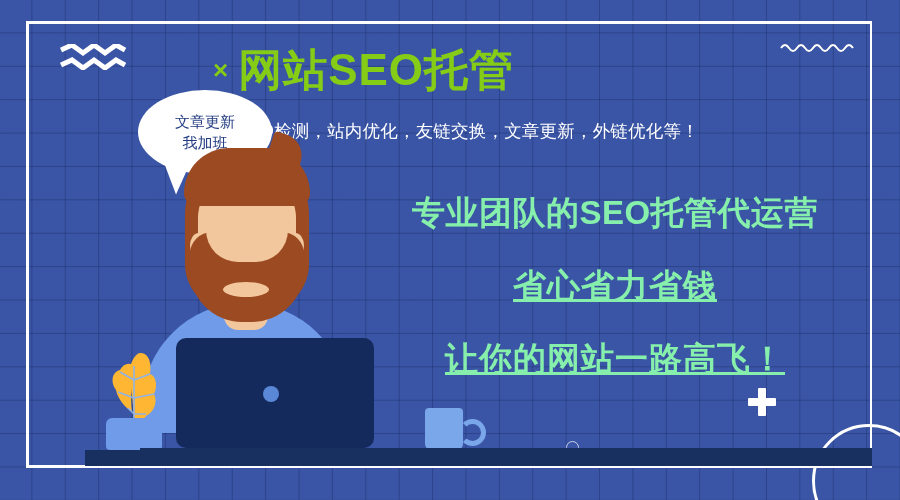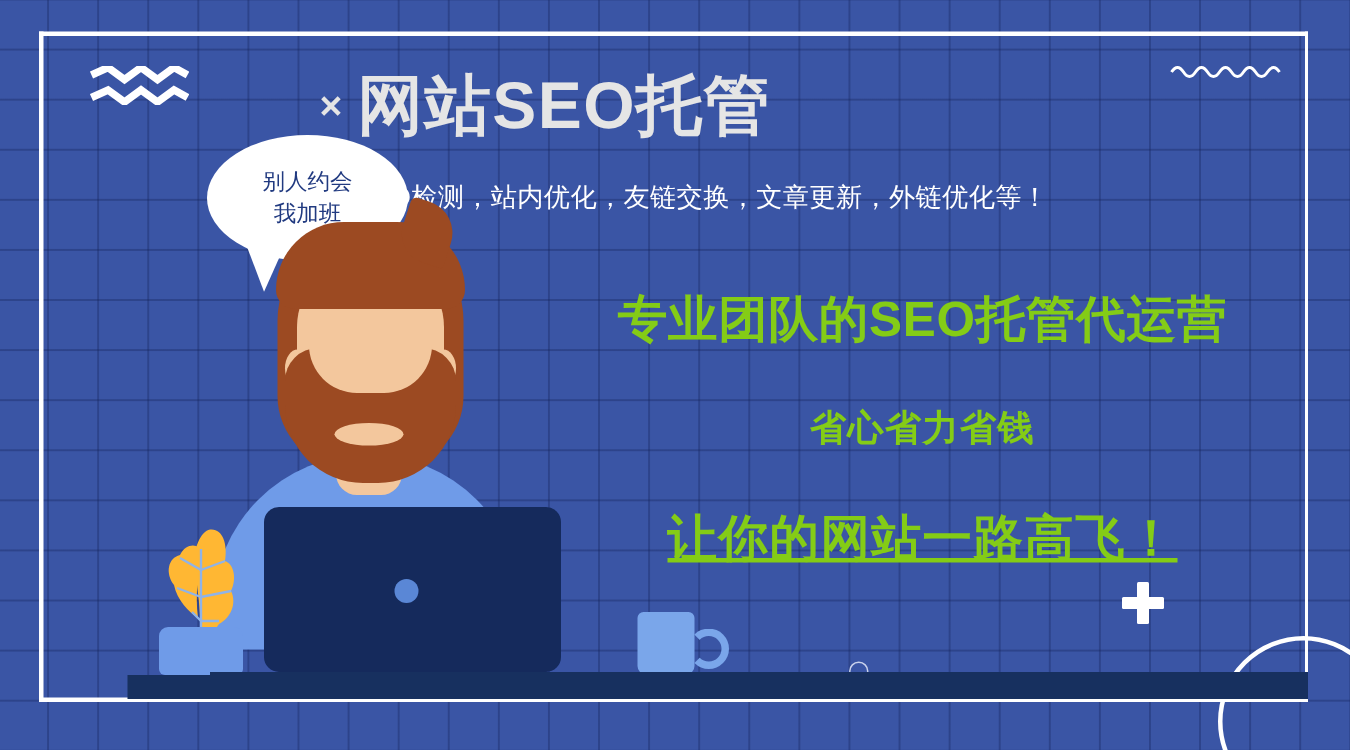--- a/index.html
+++ b/index.html
@@ -53,40 +53,40 @@
     position:absolute;left:748px;top:388px;width:28px;height:28px;
   }
   .plus::before,.plus::after{
     content:"";position:absolute;background:#fff;
   }
   .plus::before{left:10px;top:0;width:8px;height:28px;border-radius:1px;}
   .plus::after{left:0;top:10px;width:28px;height:8px;border-radius:1px;}
   
   .title{
     position:absolute;left:0;top:43px;width:727px;text-align:center;
-    color:#e5e5e5;font-size:44px;font-weight:bold;letter-spacing:1px;
+    color:#84cc16;font-size:44px;font-weight:bold;letter-spacing:1px;
     line-height:54px;white-space:nowrap;
   }
   .title .x{
     font-size:26px;font-weight:bold;vertical-align:6px;margin-right:10px;
     letter-spacing:0;
   }
   .subtitle{
     position:absolute;left:0;top:118px;width:900px;text-align:center;
     color:#ffffff;font-size:17.5px;line-height:26px;white-space:nowrap;
     letter-spacing:.2px;
   }
   .ylines{
     position:absolute;left:370px;top:192px;width:490px;text-align:center;
   }
   .yline{
-    color:#84cc16;font-weight:bold;white-space:nowrap;
+    color:#86efac;font-weight:bold;white-space:nowrap;
   }
   .yline.l1{font-size:33px;line-height:42px;letter-spacing:.5px;}
-  .yline.l2{font-size:24px;line-height:42px;margin-top:31px;letter-spacing:1px;}
+  .yline.l2{font-size:33px;line-height:42px;margin-top:31px;letter-spacing:1px;text-decoration:underline;}
   .yline.l3{font-size:33px;line-height:42px;margin-top:31px;letter-spacing:1px;text-decoration:underline;}
   
   .person{position:absolute;left:120px;top:90px;width:330px;height:380px;}
   .bubble{
     position:absolute;left:18px;top:0px;width:134px;height:84px;
     background:#ffffff;border-radius:50%;
   }
   .bubble-tail{
     position:absolute;left:44px;top:66px;width:0;height:0;
     border-left:10px solid transparent;
@@ -217,21 +217,21 @@
   <div class="ylines">
     <div class="yline l1">专业团队的SEO托管代运营</div>
     <div class="yline l2">省心省力省钱</div>
     <div class="yline l3">让你的网站一路高飞！</div>
   </div>
 
   <div class="person">
     <div class="bubble-tail"></div>
     <div class="bubble"></div>
     <div class="bubble-text">
-      <span>别人约会</span>
+      <span>文章更新</span>
       <span>我加班</span>
     </div>
 
     <div class="shoulders"></div>
     <div class="neck"></div>
     <div class="hair-back"></div>
     <div class="face"></div>
     <div class="ear-l"></div>
     <div class="ear-r"></div>
     <div class="beard"></div>

